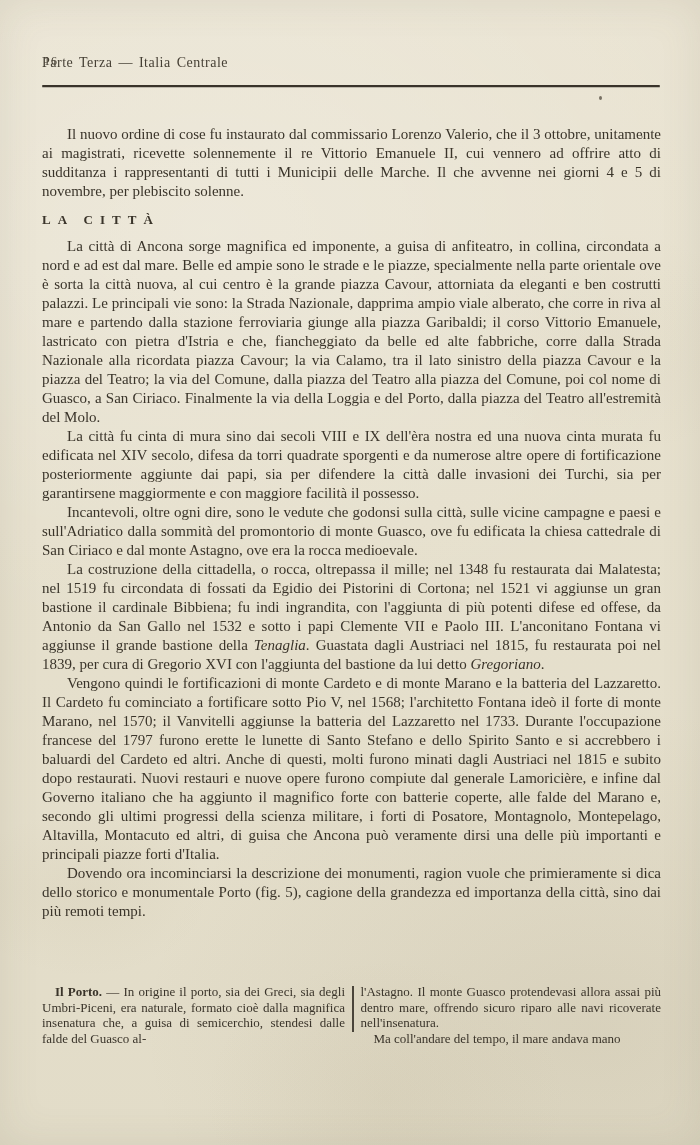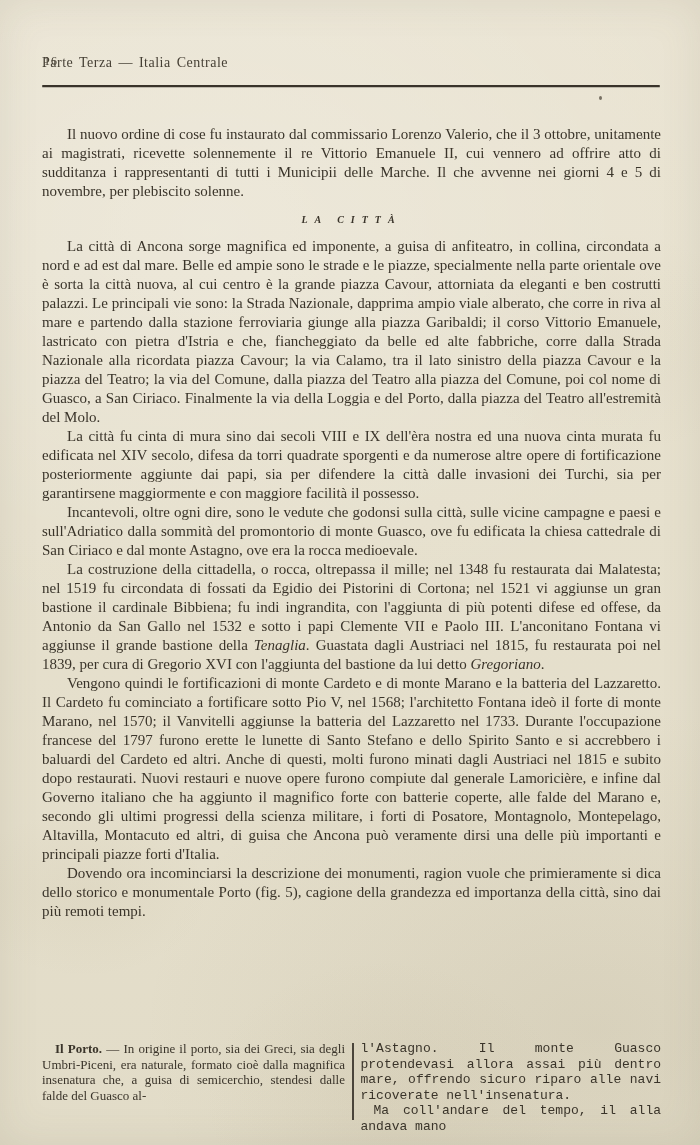--- a/index.html
+++ b/index.html
@@ -72,49 +72,47 @@
     text-align: justify;
     color: #3a342a;
     margin-top: 21px;
   }
   .body-text p {
     margin: 0;
     text-indent: 25px;
   }
   .section-heading {
     margin: 9px 0 8px 0;
-    text-align: center;
-    font-size: 10px;
+    font-size: 13px;
     font-weight: bold;
     letter-spacing: 7px;
     color: #3a342a;
-    font-style: italic;
   }
   em { }
 
   
   .footnote {
     position: absolute;
-    top: 1041px;
+    top: 984px;
     left: 42px;
     width: 619px;
     display: flex;
     align-items: stretch;
     font-size: 13px;
     line-height: 15.5px;
     text-align: justify;
     color: #3a342a;
   }
   .fn-col-left  { width: 303px; }
   .fn-divider {
     width: 1.5px;
     background: #4a443a;
     margin: 2px 7px 14px 7px;
   }
-  .fn-col-right { flex: 1; font-family: Liberation Mono, monospace; }
+  .fn-col-right { flex: 1; }
   .footnote p { margin: 0; }
   .fn-lead-para { text-indent: 13px; }
   .fn-lead { font-weight: bold; }
   .fn-indent { text-indent: 13px; }
 
   
   .speck {
     position: absolute;
     background: #5a5347;
     border-radius: 50%;
@@ -159,20 +157,20 @@
     <p>Dovendo ora incominciarsi la descrizione dei monumenti, ragion vuole che primieramente si dica dello storico e monumentale Porto (fig. 5), cagione della grandezza ed importanza della città, sino dai più remoti tempi.</p>
   </div>
 
   <div class="footnote">
     <div class="fn-col-left">
       <p class="fn-lead-para"><strong class="fn-lead">Il Porto.</strong><span> — </span><span>In origine il porto, sia dei Greci, sia degli Umbri-Piceni, era naturale, formato cioè dalla magnifica insenatura che, a guisa di semicerchio, stendesi dalle falde del Guasco al-</span></p>
     </div>
     <div class="fn-divider"></div>
     <div class="fn-col-right">
       <p>l'Astagno. Il monte Guasco protendevasi allora assai più dentro mare, offrendo sicuro riparo alle navi ricoverate nell'insenatura.</p>
-      <p class="fn-indent">Ma coll'andare del tempo, il alla andava mano</p>
+      <p class="fn-indent">Ma coll'andare del tempo, il mare andava mano</p>
     </div>
   </div>
 
   <div class="speck speck-1"></div>
   <div class="speck speck-2"></div>
 
 </div>
 
 </body></html>

